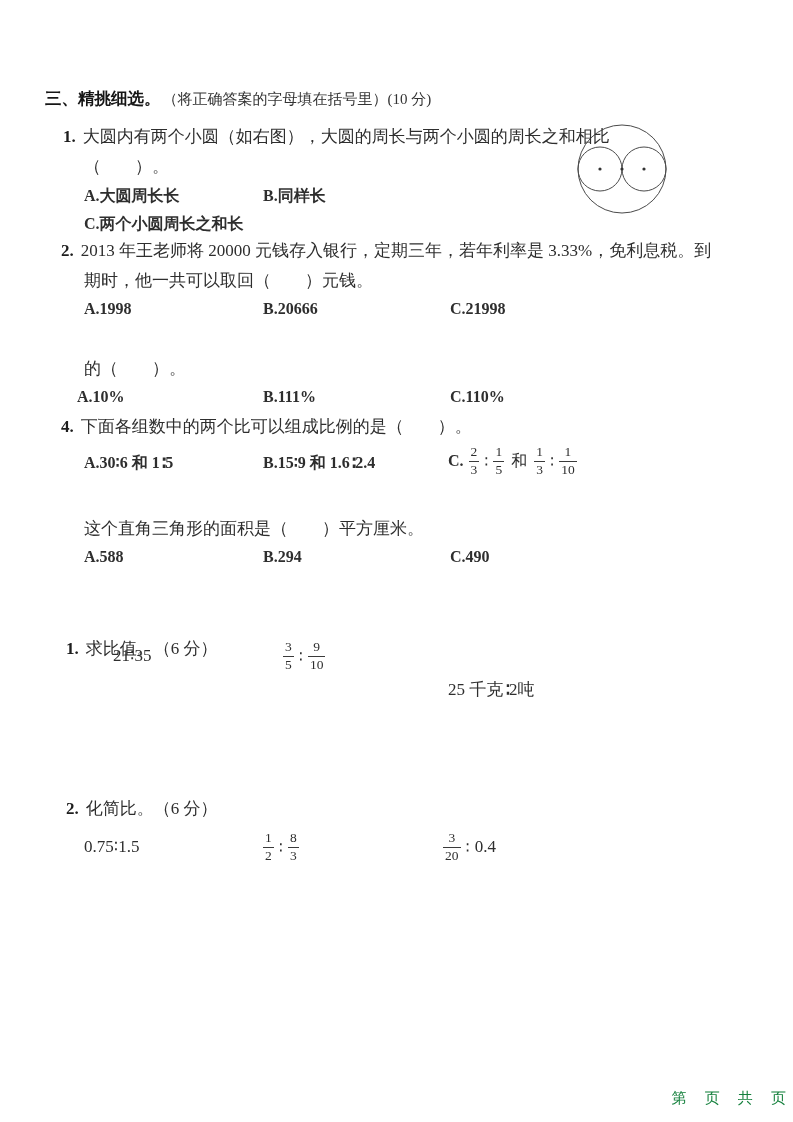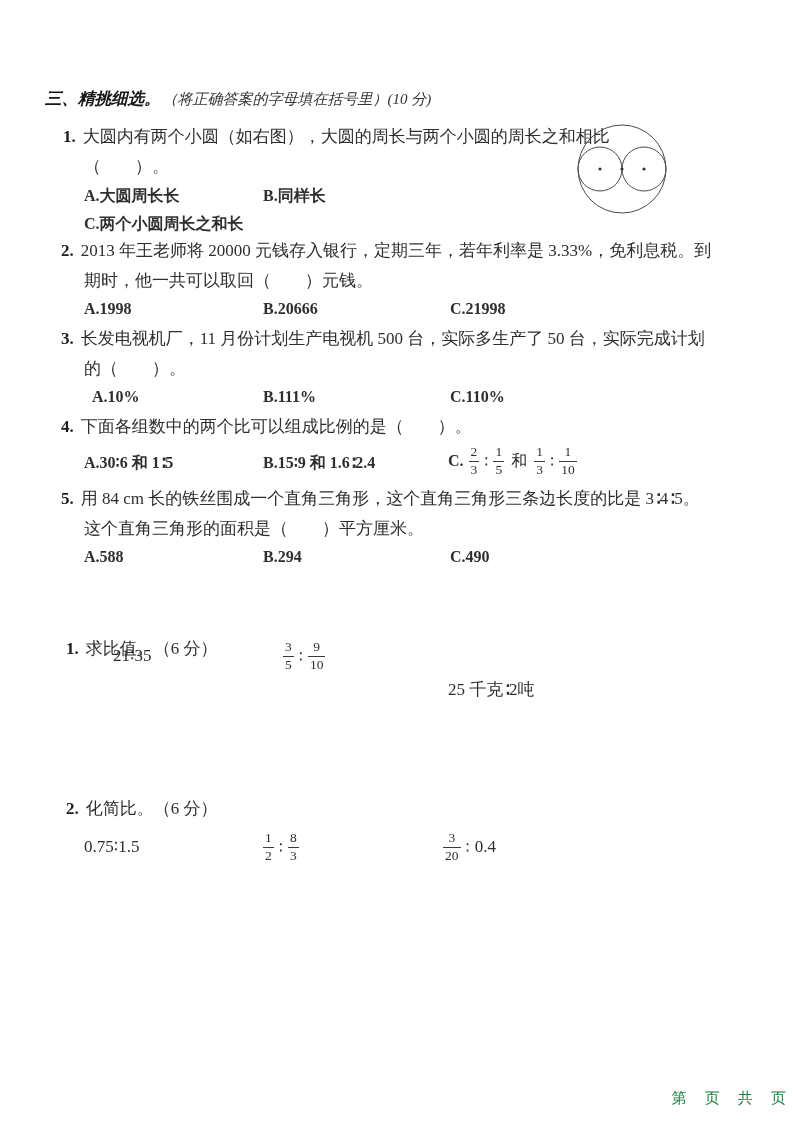--- a/index.html
+++ b/index.html
@@ -12,21 +12,21 @@
     overflow:hidden;
   }
   .line{
     position:absolute;
     font-size:17px;
     line-height:22px;
     white-space:nowrap;
   }
   .opt{font-size:16px;font-weight:bold;}
   .qn{font-weight:bold;color:#1d1d1d;margin-right:7px;}
-  .hdr{position:absolute;white-space:nowrap;font-style:italic;}
+  .hdr{position:absolute;white-space:nowrap;}
   .hdr .ttl{font-weight:bold;font-size:16.5px;color:#151515;}
   .hdr .sub{font-size:15px;color:#333;margin-left:2px;}
   .fx{
     position:absolute;
     display:flex;align-items:center;gap:5px;
     font-size:17px;white-space:nowrap;
   }
   .frac{
     display:inline-flex;flex-direction:column;align-items:center;
     font-size:13.5px;line-height:1.2;
@@ -70,25 +70,22 @@
   <div class="line opt" style="top:213px;left:84px">C.两个小圆周长之和长</div>
 
   <div class="line" style="top:240px;left:61px">
     <span class="qn">2.</span><span>2013 年王老师将 20000 元钱存入银行，定期三年，若年利率是 3.33%，免利息税。到</span>
   </div>
   <div class="line" style="top:270px;left:84px">期时，他一共可以取回（　　）元钱。</div>
   <div class="line opt" style="top:298px;left:84px">A.1998</div>
   <div class="line opt" style="top:298px;left:263px">B.20666</div>
   <div class="line opt" style="top:298px;left:450px">C.21998</div>
 
-  <div class="line" style="top:328px;left:61px">
-    <span class="qn">3.</span><span>长发电视机厂，11 月份计划生产电视机 500 台，实际多生产了 50 台，实际完成计划</span>
-  </div>
   <div class="line" style="top:358px;left:84px">的（　　）。</div>
-  <div class="line opt" style="top:386px;left:92px">A.10%</div>
+  <div class="line opt" style="top:386px;left:77px">A.10%</div>
   <div class="line opt" style="top:386px;left:263px">B.111%</div>
   <div class="line opt" style="top:386px;left:450px">C.110%</div>
 
   <div class="line" style="top:416px;left:61px">
     <span class="qn">4.</span><span>下面各组数中的两个比可以组成比例的是（　　）。</span>
   </div>
   <div class="line opt" style="top:452px;left:84px">A.30∶6 和 1∶5</div>
   <div class="line opt" style="top:452px;left:263px">B.15∶9 和 1.6∶2.4</div>
   <div class="fx" style="top:440px;left:448px;height:42px">
     <span class="opt">C.</span>
@@ -106,23 +103,20 @@
         <span class="num">1</span>
         <span class="den">3</span>
       </span>
     <span class="sep">∶</span>
     <span class="frac">
         <span class="num">1</span>
         <span class="den">10</span>
       </span>
   </div>
 
-  <div class="line" style="top:488px;left:61px">
-    <span class="qn">5.</span><span>用 84 cm 长的铁丝围成一个直角三角形，这个直角三角形三条边长度的比是 3∶4∶5。</span>
-  </div>
   <div class="line" style="top:518px;left:84px">这个直角三角形的面积是（　　）平方厘米。</div>
   <div class="line opt" style="top:546px;left:84px">A.588</div>
   <div class="line opt" style="top:546px;left:263px">B.294</div>
   <div class="line opt" style="top:546px;left:450px">C.490</div>
 
 
   <div class="line" style="top:638px;left:66px">
     <span class="qn">1.</span><span>求比值。（6 分）</span>
   </div>
   <div class="line" style="top:645px;left:113px">21∶35</div>

